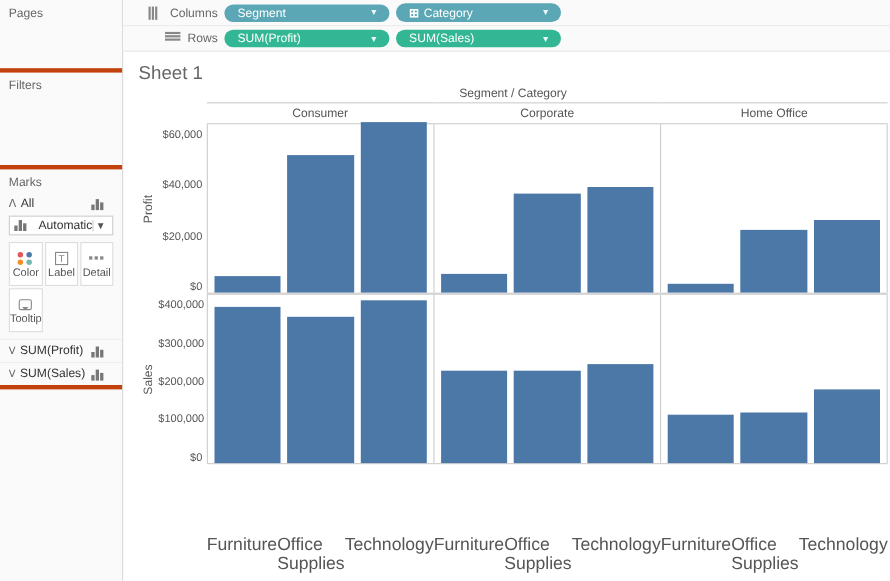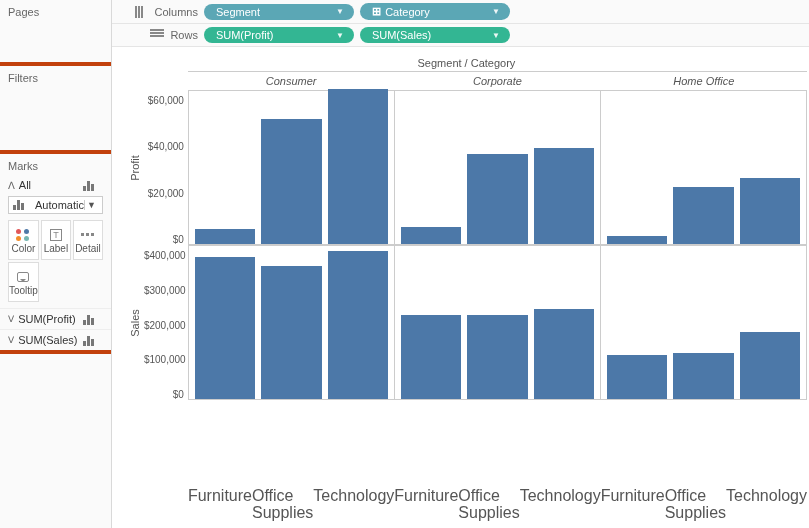--- a/index.html
+++ b/index.html
@@ -47,21 +47,21 @@
   .rows-icon { flex-direction: column; gap: 1px;}
   .rows-icon span { height: 2px; background: #888; }
   .pill { border-radius: 11px; padding: 2px 10px 2px 12px; color: #fff; font-size: 11px; display: flex; align-items: center; gap: 4px; cursor: pointer; min-width: 150px;}
   .pill.dim { background: #5ba7b5; }
   .pill.meas { background: #33b693; }
   .pill .plus { font-weight: bold; }
   .pill .caret { margin-left: auto; font-size: 8px; opacity: 0.9;}
   .viz-wrap { flex: 1; padding: 10px 14px 6px 14px; display: flex; flex-direction: column; }
   .sheet-title { font-size: 17px; color: #666; margin-bottom: 2px;}
   .axis-title-top { text-align: center; font-size: 11px; color: #555; margin-bottom: 2px;}
-  .col-headers { display: flex; margin-left: 62px; font-style: italic; }
+  .col-headers { display: flex; margin-left: 62px; }
   .col-headers .seg { flex: 1; text-align: center; font-size: 11px; color: #555; border-top: 1px solid #ccc; padding: 3px 0;}
   .chart-area { display: flex; flex: 1; }
   .row-chart { display: flex; }
   .row-axis-name { width: 18px; display: flex; align-items: center; justify-content: center; }
   .row-axis-name span { transform: rotate(-90deg); white-space: nowrap; color: #555; font-size: 11px;}
   .y-ticks { width: 44px; display: flex; flex-direction: column; justify-content: space-between; text-align: right; font-size: 10px; color: #555; position: relative;}
   .y-ticks div { padding-right: 4px; line-height: 1; }
   .plot-row { flex: 1; display: flex; border-top: 1px solid #ccc; border-bottom: 1px solid #ccc; position: relative;}
   .seg-cell { flex: 1; border-left: 1px solid #ccc; display: flex; align-items: flex-end; padding: 0 6px; gap: 6px;}
   .seg-cell:last-child { border-right: 1px solid #ccc;}
@@ -192,20 +192,21 @@
         <span>SUM(Profit)</span>
         <span class="caret">▼</span>
       </div>
       <div class="pill meas">
         <span>SUM(Sales)</span>
         <span class="caret">▼</span>
       </div>
     </div>
 
     <div class="viz-wrap">
+      <div class="sheet-title">Sheet 1</div>
       <div class="axis-title-top">Segment / Category</div>
       <div class="col-headers" id="seg-headers">
           <div class="seg">Consumer</div>
           <div class="seg">Corporate</div>
           <div class="seg">Home Office</div>
         </div>
       <div class="chart-area">
         <div style="flex:1; display:flex; flex-direction:column;" id="rows-container">
             <div class="row-chart" style="height: 155px;">
               <div class="row-axis-name">

